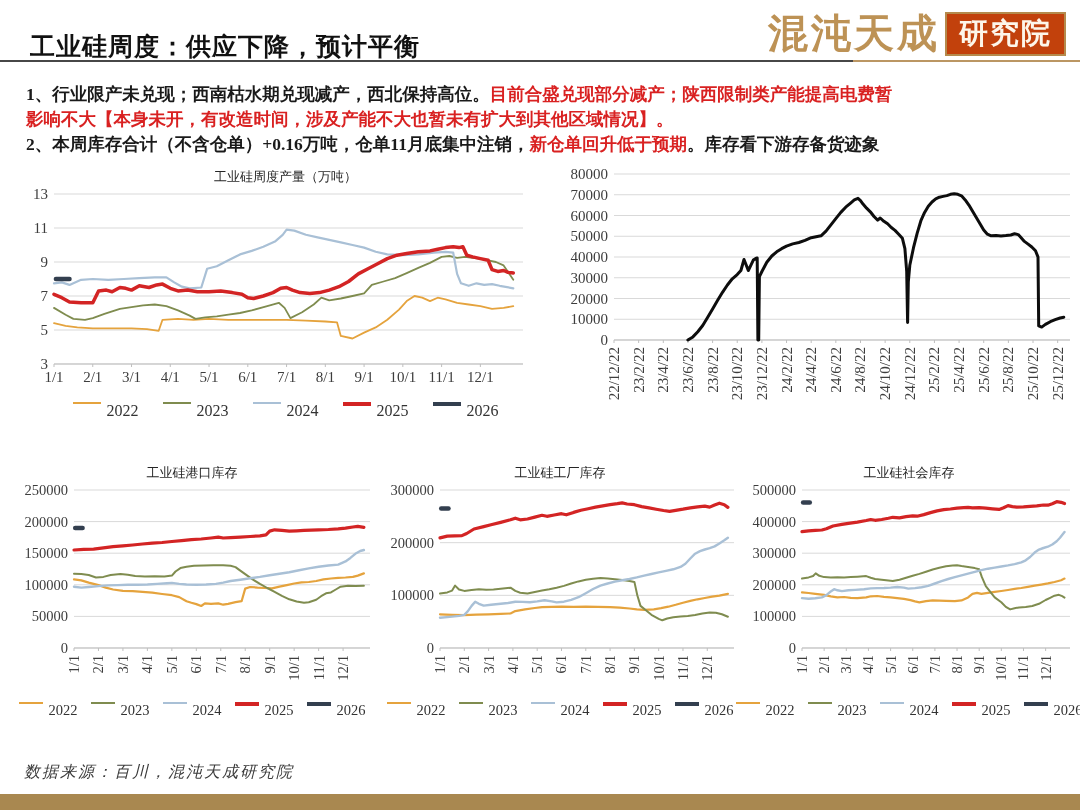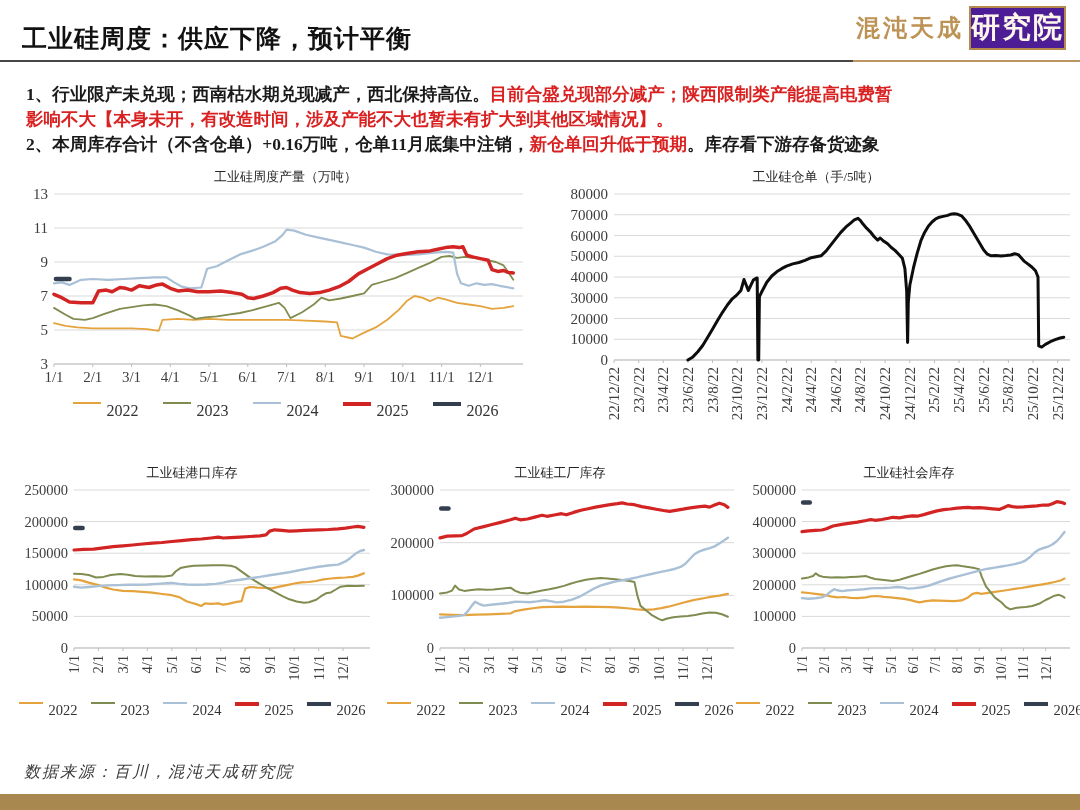--- a/index.html
+++ b/index.html
@@ -1,25 +1,25 @@
 <!DOCTYPE html>
 <html><head>
 <meta charset="utf-8">
 <style>
   html,body{margin:0;padding:0;background:#ffffff;}
   .page{position:relative;width:1080px;height:810px;background:#fff;overflow:hidden;
         font-family:"Liberation Serif","DejaVu Serif",serif;}
-  .page-title{position:absolute;left:18px;top:18px;margin:4px;font-size:25px;font-weight:bold;
+  .page-title{position:absolute;left:18px;top:18px;margin:12px;font-size:25px;font-weight:bold;
         color:#111;letter-spacing:1px;}
   .rule{position:absolute;left:0;top:60px;width:1080px;height:2px;
         background:linear-gradient(to right,#474747 0,#474747 79%,#bb9663 79%,#bb9663 100%);}
   .logo{position:absolute;right:14px;top:6px;display:flex;align-items:center;gap:5px;}
-  .logo-main{font-size:24px;font-weight:bold;letter-spacing:3px;color:#bd9255;}
-  .logo-badge{font-size:29px;font-weight:bold;color:#fdf6ea;background:#4c1d95;
-        border:2px solid #b58a4c;padding:0 0;letter-spacing:2px;}
+  .logo-main{font-size:40px;font-weight:bold;letter-spacing:3px;color:#bd9255;}
+  .logo-badge{font-size:29px;font-weight:bold;color:#fdf6ea;background:#c2410c;
+        border:2px solid #b58a4c;padding:0 12px;letter-spacing:2px;}
   .notes{position:absolute;left:26px;top:82px;width:1040px;font-size:17.5px;font-weight:bold;
         line-height:25px;color:#1a1a1a;}
   .note-line{white-space:nowrap;}
   .seg-black{color:#1a1a1a;} .seg-red{color:#d92121;}
   .chart{position:absolute;}
   .chart-title{text-align:center;font-size:13px;color:#262626;margin-bottom:2px;}
   .legend{display:flex;justify-content:center;align-items:center;white-space:nowrap;
         color:#333;overflow:visible;}
   .legend-lg{gap:24px;font-size:16px;margin-top:8px;}
   .legend-sm{gap:13px;font-size:14.5px;margin-top:2px;}
@@ -117,21 +117,20 @@
           <span>2025</span>
         </span>
         <span class="leg-item">
           <span class="leg-swatch" style="background: rgb(51, 63, 79); height: 4px;"></span>
           <span>2026</span>
         </span>
       </div>
   </div>
 
   <div class="chart" id="c1">
-    <div class="chart-title">工业硅仓单（手/5吨）</div>
     <svg width="528" height="258" viewBox="0 0 528 258" style="overflow: visible;">
         <line x1="62" y1="172" x2="518" y2="172" stroke="#d9d9d9" stroke-width="1"></line>
         <text x="56" y="177" text-anchor="end" class="tick" font-size="15">0</text>
         <line x1="62" y1="151.25" x2="518" y2="151.25" stroke="#d9d9d9" stroke-width="1"></line>
         <text x="56" y="156.25" text-anchor="end" class="tick" font-size="15">10000</text>
         <line x1="62" y1="130.5" x2="518" y2="130.5" stroke="#d9d9d9" stroke-width="1"></line>
         <text x="56" y="135.5" text-anchor="end" class="tick" font-size="15">20000</text>
         <line x1="62" y1="109.75" x2="518" y2="109.75" stroke="#d9d9d9" stroke-width="1"></line>
         <text x="56" y="114.75" text-anchor="end" class="tick" font-size="15">30000</text>
         <line x1="62" y1="89" x2="518" y2="89" stroke="#d9d9d9" stroke-width="1"></line>

